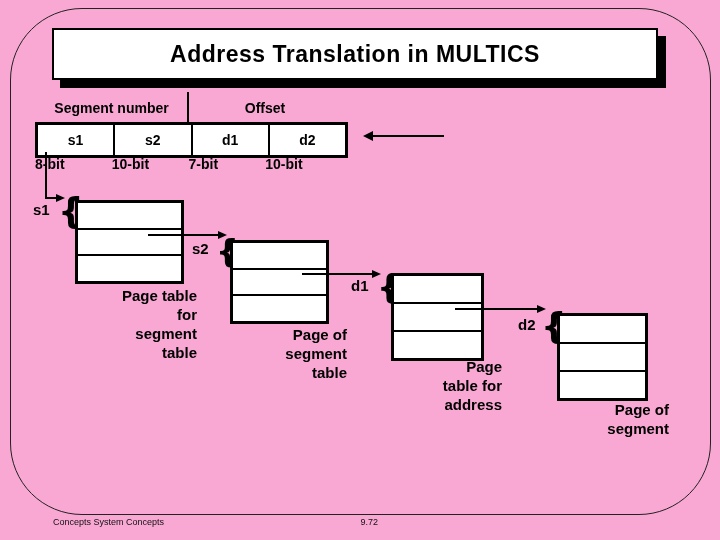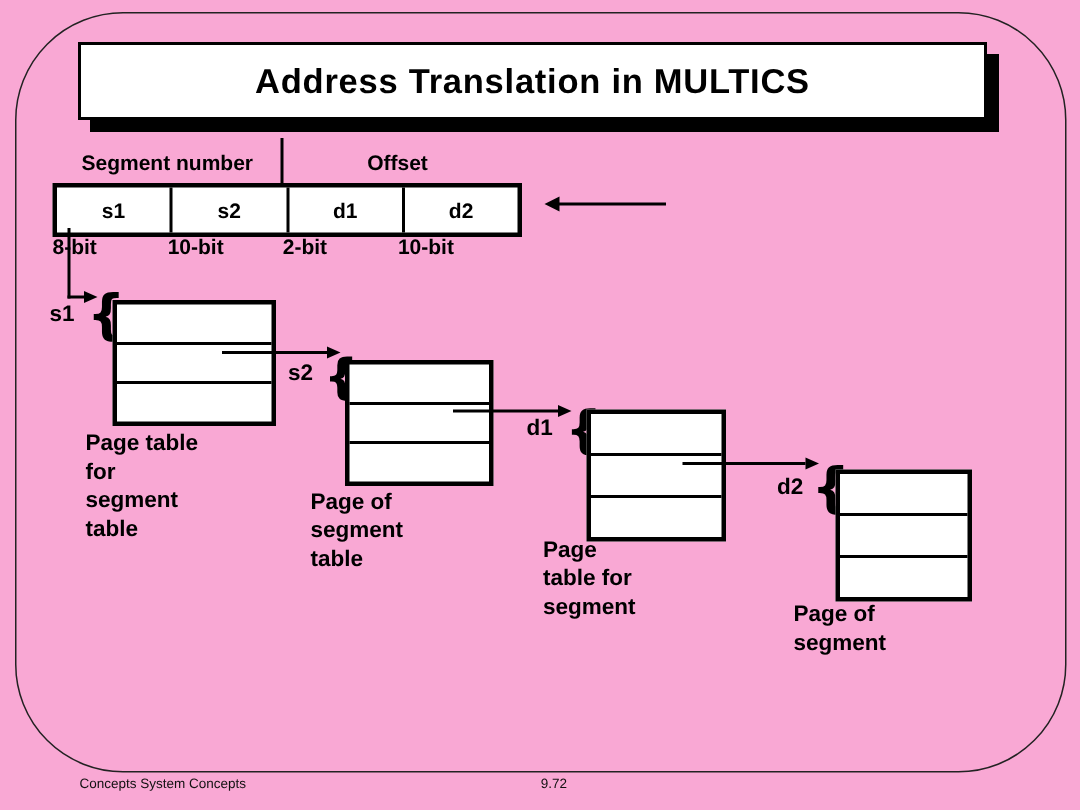--- a/index.html
+++ b/index.html
@@ -46,21 +46,21 @@
   
   .ptable{border:3px solid #000;background:#fff;display:flex;flex-direction:column;}
   .ptable .row{flex:1;}
   .ptable .row + .row{border-top:2px solid #000;}
   #t1{left:75px;top:200px;width:103px;height:78px;}
   #t2{left:230px;top:240px;width:93px;height:78px;}
   #t3{left:391px;top:273px;width:87px;height:82px;}
   #t4{left:557px;top:313px;width:85px;height:82px;}
   .brace{font-family:"DejaVu Sans",sans-serif;font-weight:bold;color:#000;}
   .caption{
-    font-size:15px;font-weight:bold;line-height:19px;text-align:left;
+    font-size:15px;font-weight:bold;line-height:19px;text-align:right;
     white-space:pre-line;width:140px;
   }
   
   .footer{font-size:9px;color:#111;}
 </style>
 </head>
 <body>
 
 <div id="slide">
 
@@ -76,21 +76,21 @@
 
   <div id="la-table" class="abs">
     <div class="cell">s1</div>
     <div class="cell">s2</div>
     <div class="cell">d1</div>
     <div class="cell">d2</div>
   </div>
   <div id="bits-row" class="abs">
     <div class="bit">8-bit</div>
     <div class="bit">10-bit</div>
-    <div class="bit">2-bit</div>
+    <div class="bit">7-bit</div>
     <div class="bit">10-bit</div>
   </div>
 
   <div class="abs ah-l" style="left:363px;top:131px;"></div>
   <div class="abs hline" style="left:372px;top:135px;width:72px;"></div>
 
   <div class="abs vline" style="left:45px;top:152px;height:47px;"></div>
   <div class="abs hline" style="left:45px;top:197px;width:12px;"></div>
   <div class="abs ah-r" style="left:56px;top:194px;"></div>
 
@@ -138,20 +138,20 @@
 
   <div class="abs caption" style="left:57px;top:286px;">Page table
 for
 segment
 table</div>
   <div class="abs caption" style="left:207px;top:325px;">Page of
 segment
 table</div>
   <div class="abs caption" style="left:362px;top:357px;">Page
 table for
-segment</div>
+address</div>
   <div class="abs caption" style="left:529px;top:400px;">Page of
 segment</div>
 
   <div class="abs footer" style="left:53px;top:517px;">Concepts System Concepts</div>
   <div class="abs footer" style="left:318px;top:517px;width:60px;text-align:right;">9.72</div>
 
 </div>
 
 </body></html>

